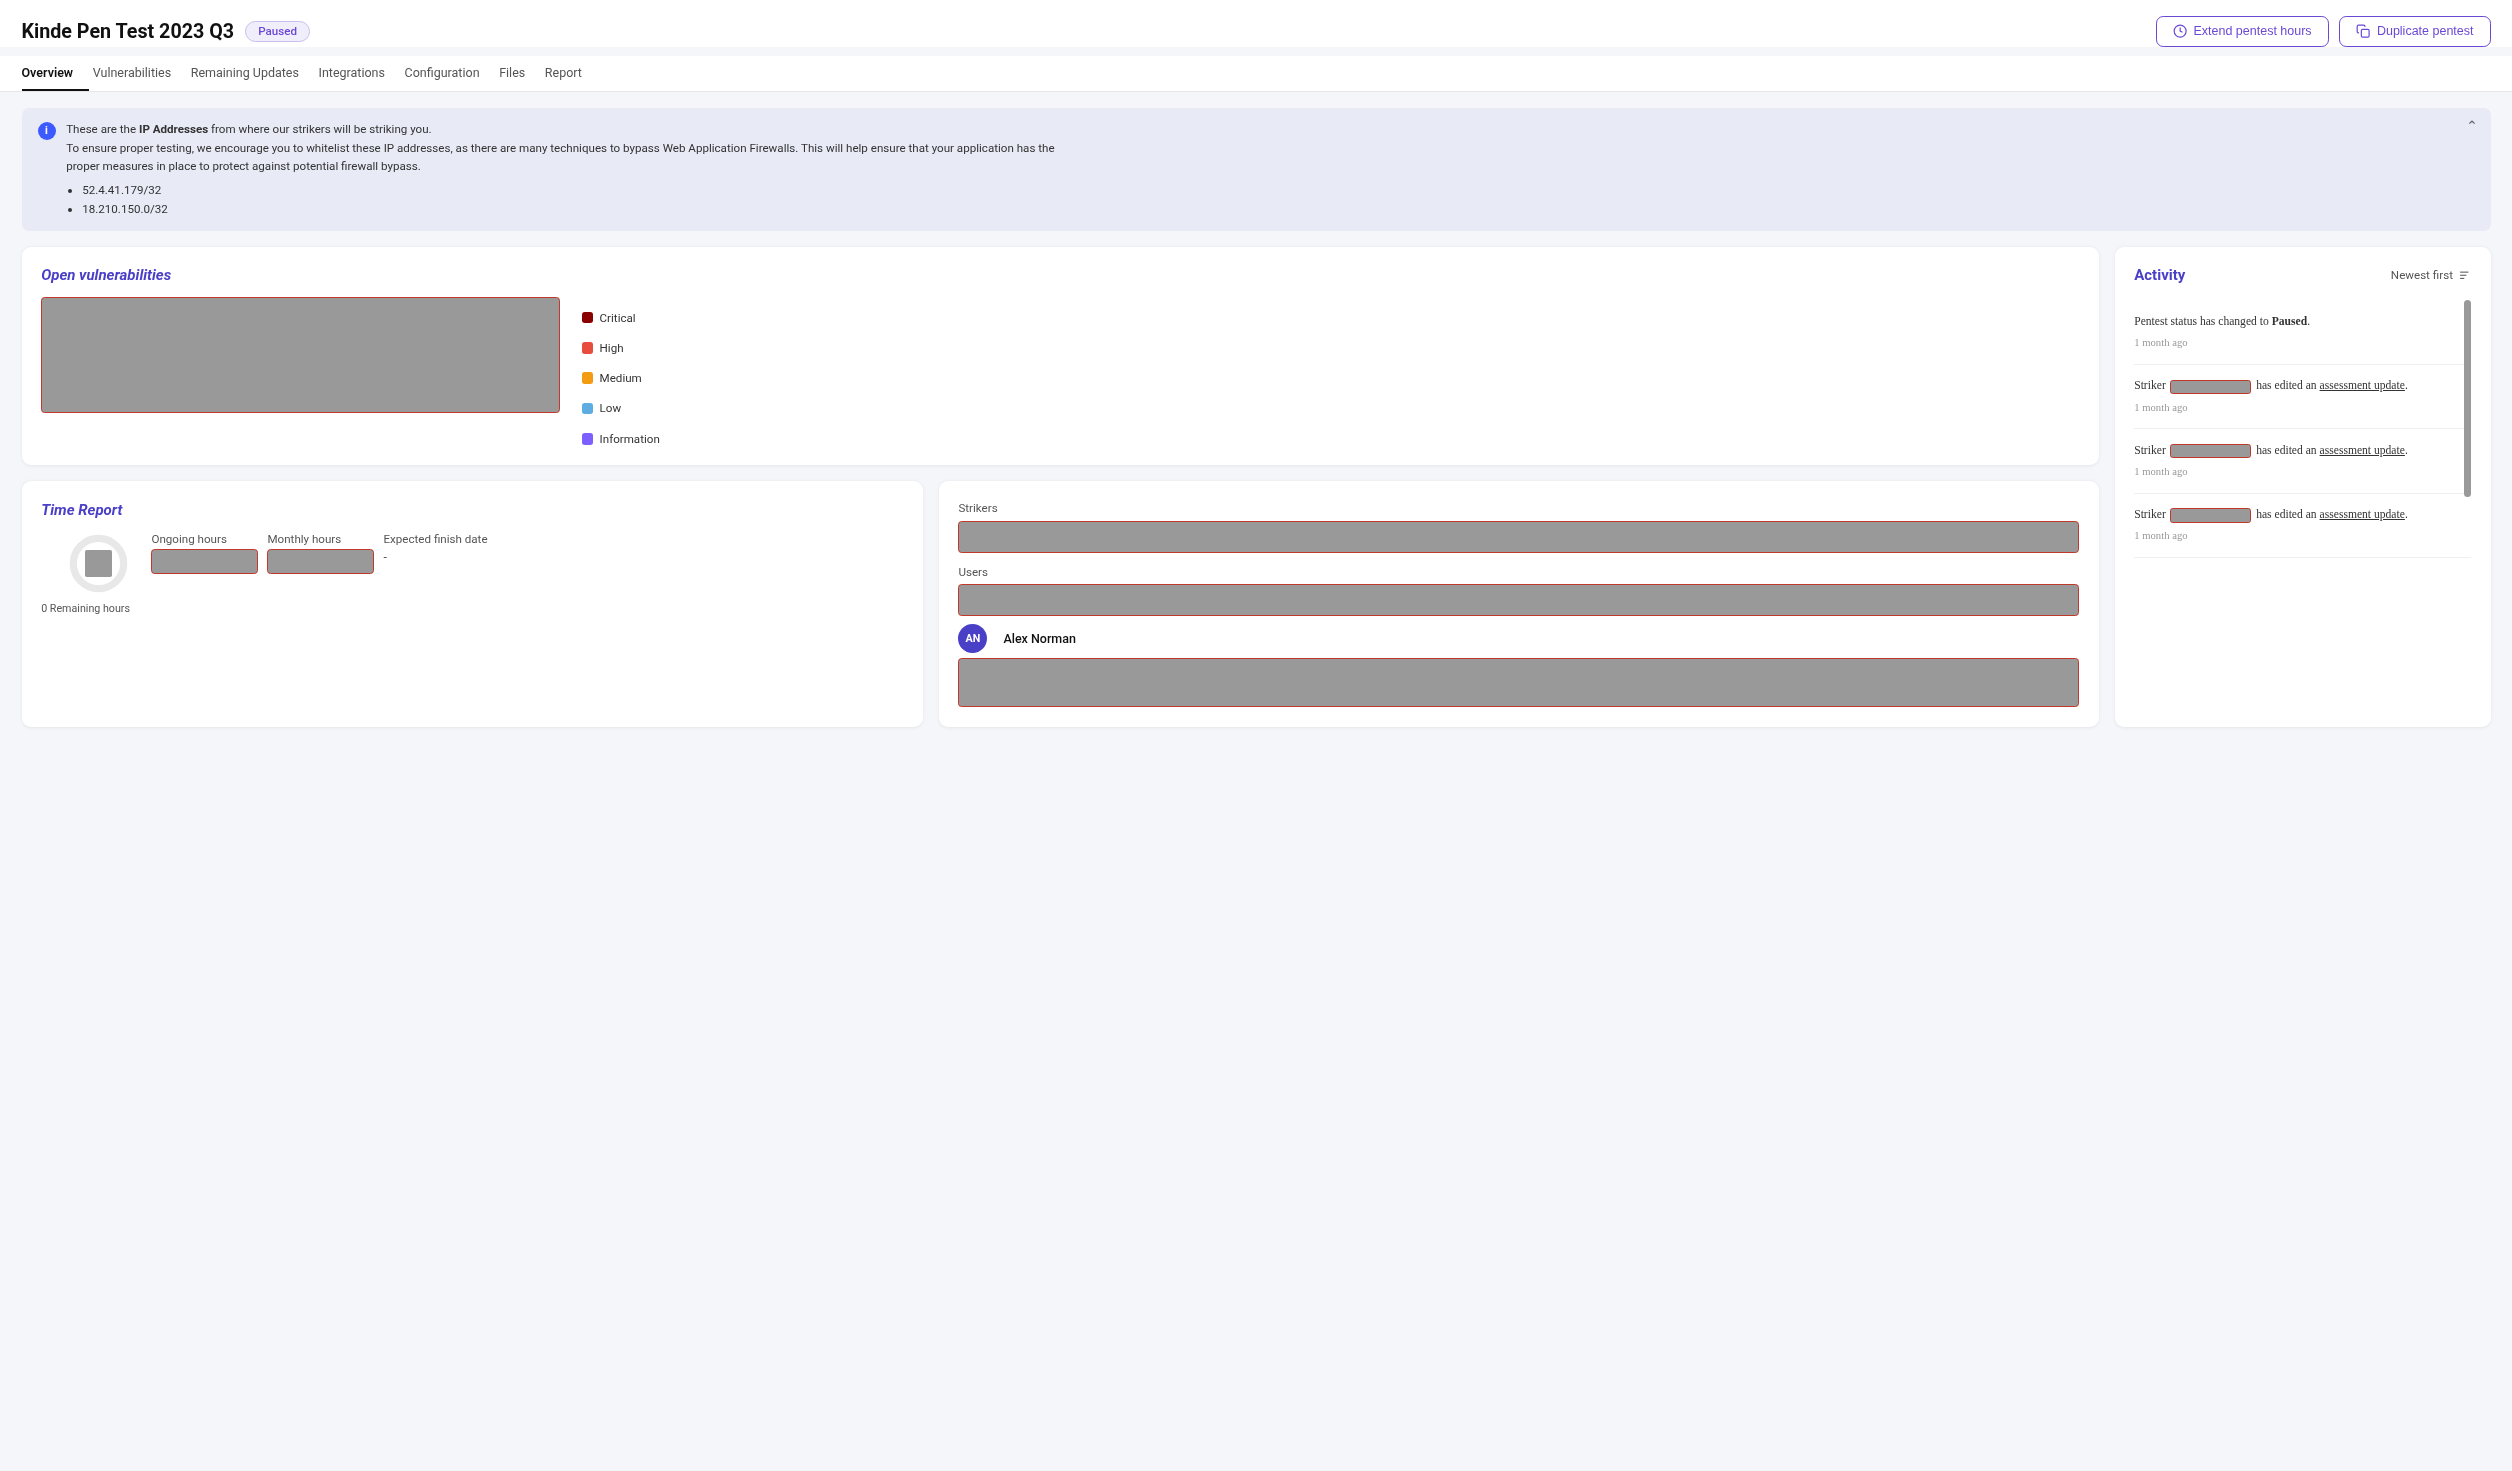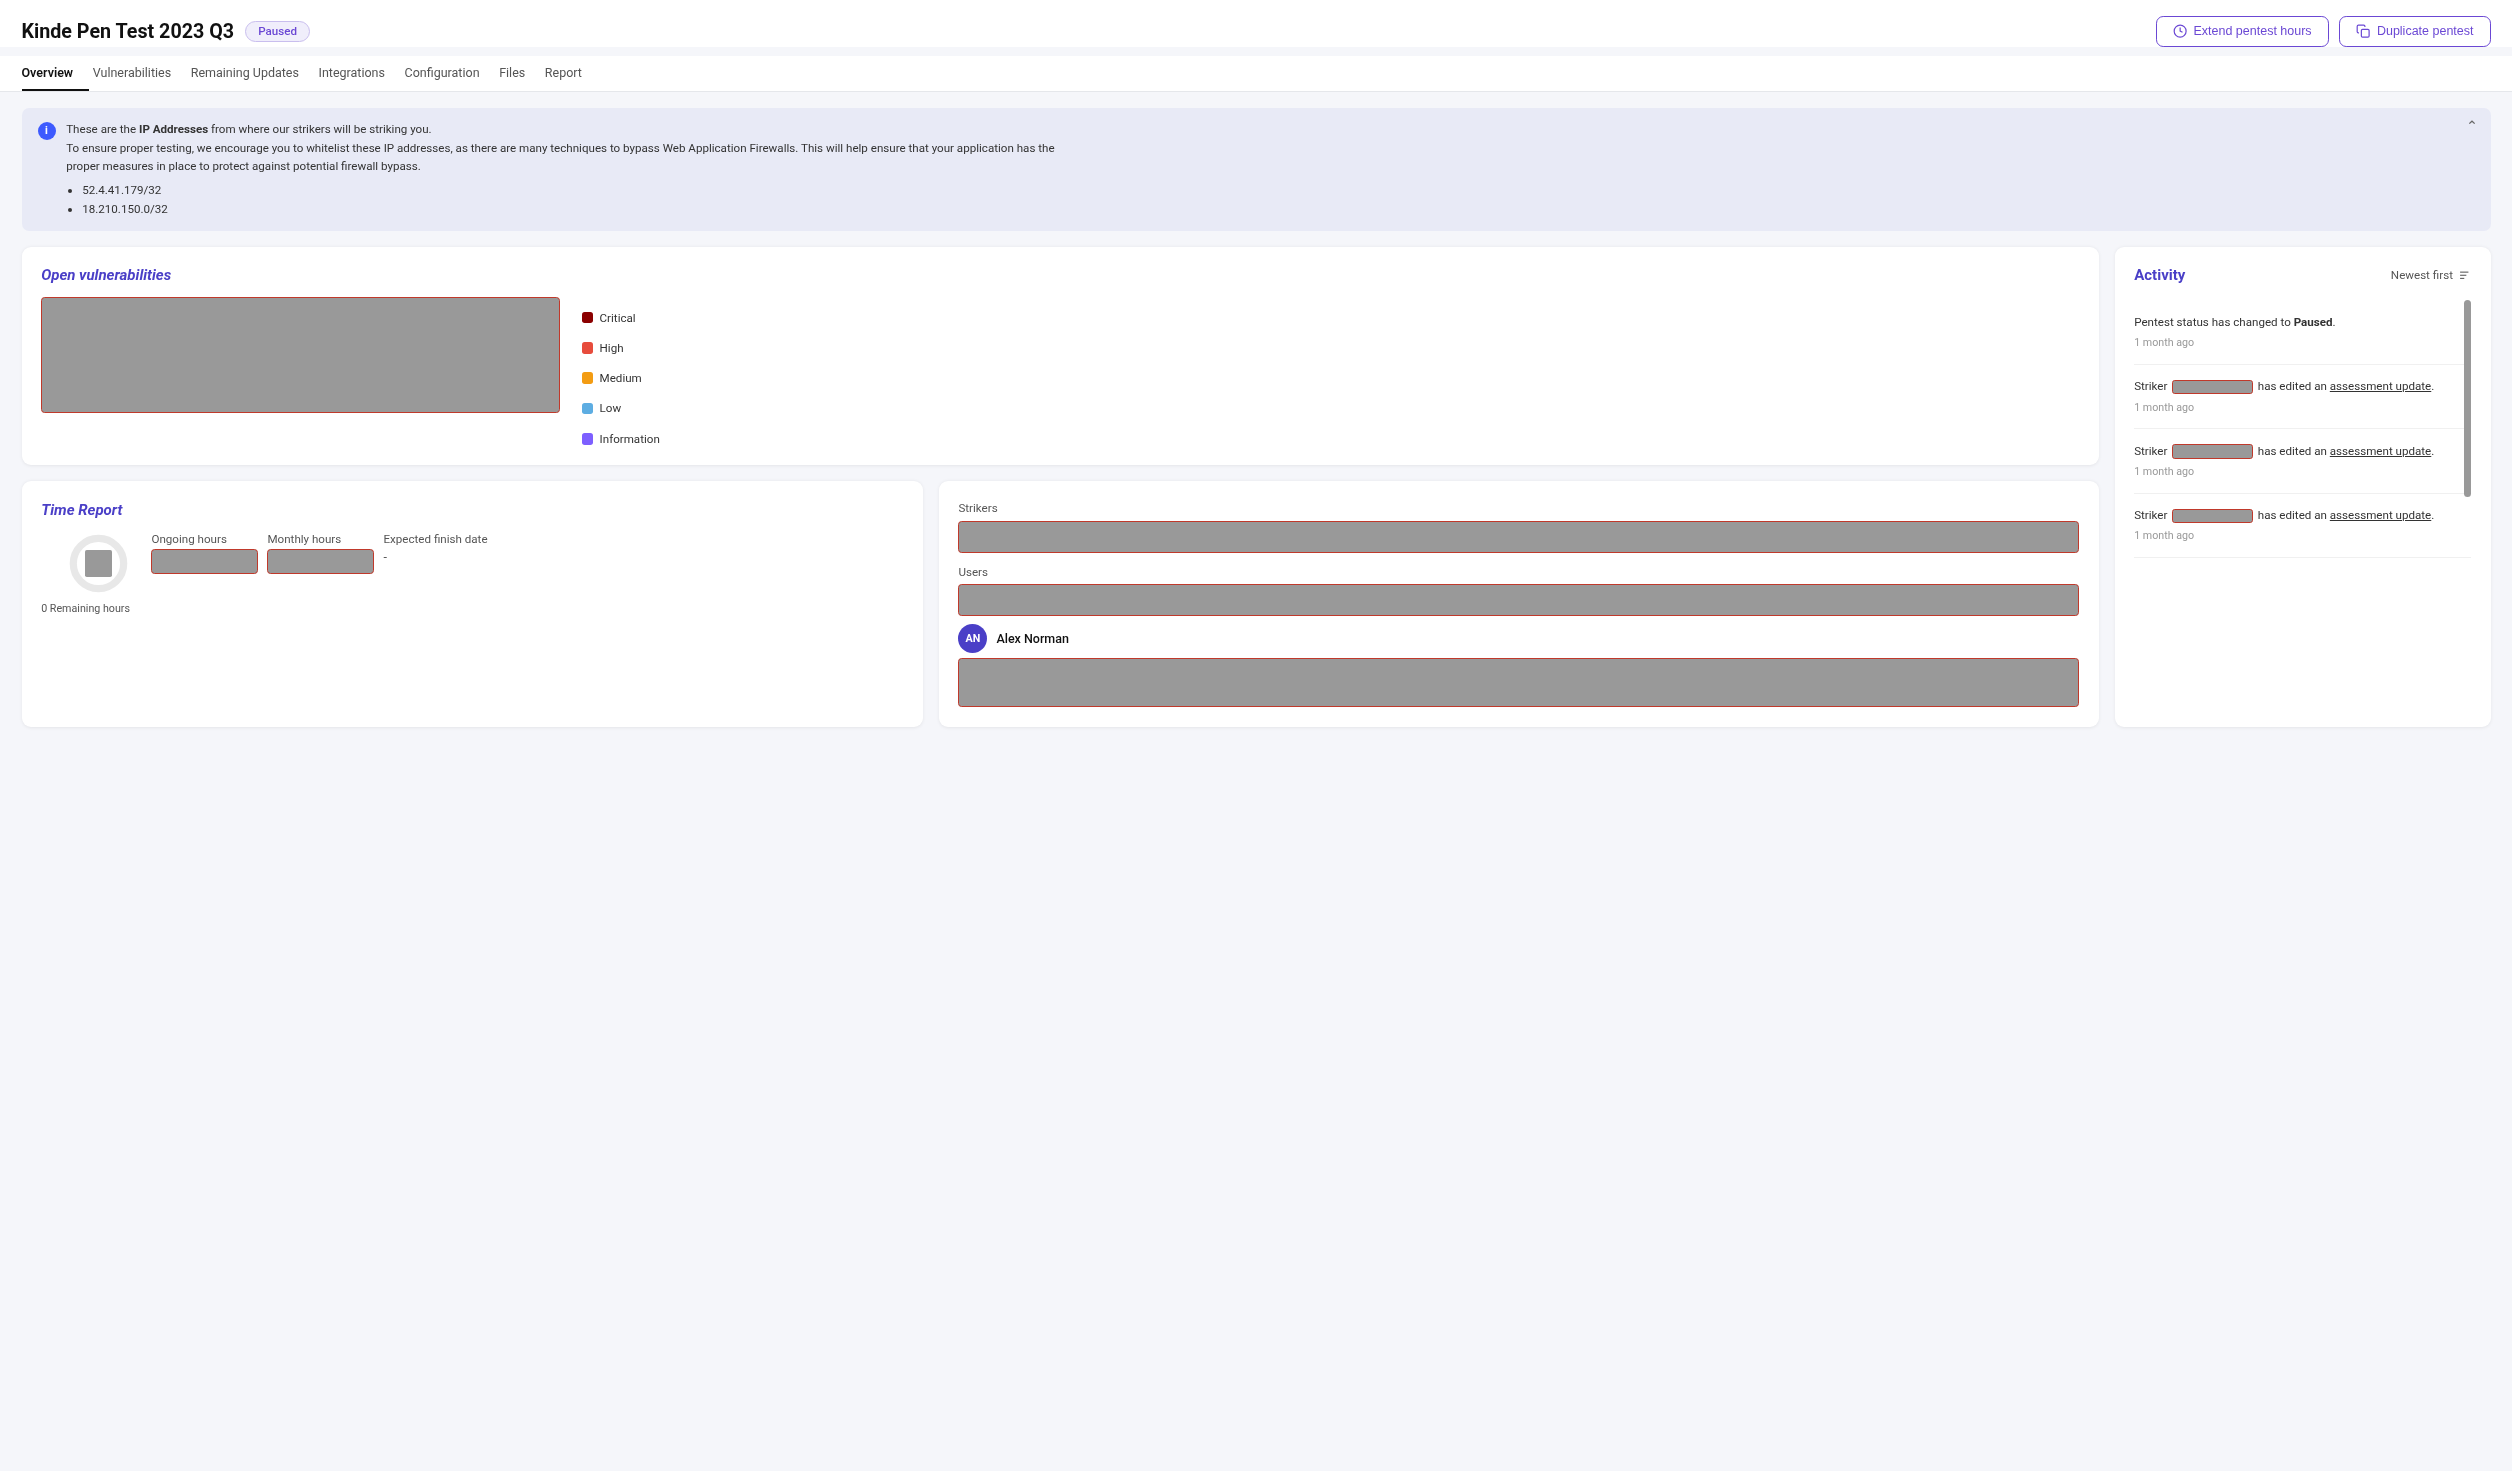--- a/index.html
+++ b/index.html
@@ -267,21 +267,21 @@
     .redacted-bar-tall {
       height: 49px;
       background: #999;
       border-radius: 3.6px;
       border: 1.3px solid #c0392b;
       width: 100%;
     }
     .user-row {
       display: flex;
       align-items: center;
-      gap: 9px;
+      gap: 16px;
       margin: 7.2px 0 5.4px 0;
     }
     .avatar {
       width: 29px;
       height: 29px;
       border-radius: 50%;
       background: #4a3fc7;
       color: #fff;
       display: flex;
       align-items: center;
@@ -323,20 +323,21 @@
       color: #555;
       cursor: pointer;
     }
     .activity-items {
       display: flex;
       flex-direction: column;
       gap: 0;
       overflow-y: auto;
       max-height: 466px;
       position: relative;
+      font-family: Liberation Serif, serif;
     }
     .activity-item {
       padding: 12.5px 0;
       border-bottom: 0.9px solid #f0f0f0;
       font-size: 11.6px;
       line-height: 1.6;
       color: #333;
     }
     .activity-item:last-child { border-bottom: none; }
     .activity-timestamp {

